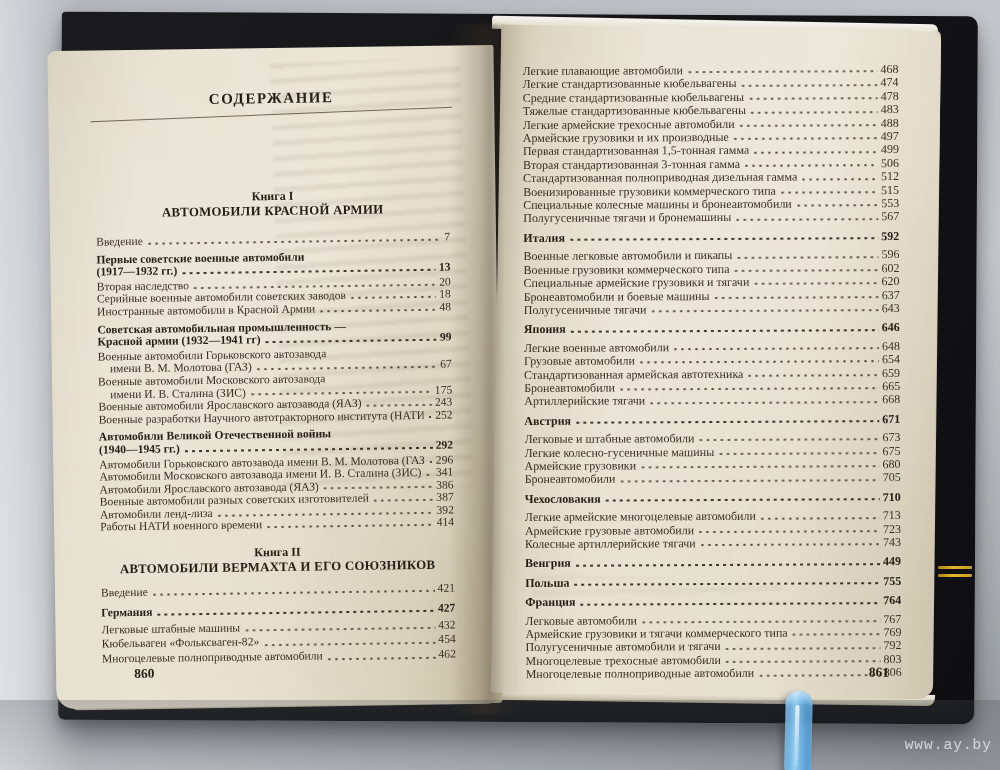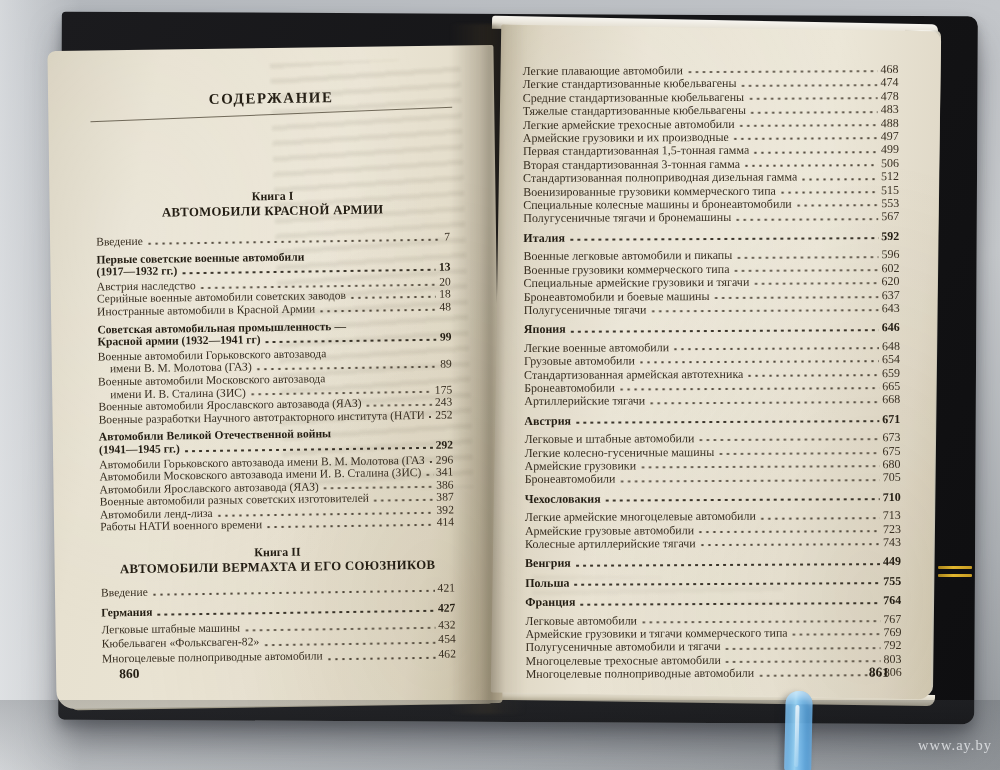--- a/index.html
+++ b/index.html
@@ -101,37 +101,37 @@
   .leader{display:flex;align-items:baseline;}
   .leader .t{white-space:nowrap;flex:0 1 auto;overflow:hidden;}
   .dots{
     flex:1 1 6px;min-width:6px;align-self:stretch;margin:0 3px;
     background-image:radial-gradient(circle,rgba(56,47,34,.85) 1px,rgba(56,47,34,0) 1.3px);
     background-size:7px 6px;background-position:0 72%;background-repeat:repeat-x;
   }
   .bold .dots{background-image:radial-gradient(circle,rgba(36,30,20,.9) 1.1px,rgba(36,30,20,0) 1.4px);}
   .pg{white-space:nowrap;}
   .pagenum{position:absolute;font-weight:bold;font-size:13.5px;color:#241e14;}
-  .pagenum-left{left:63px;bottom:26px;}
+  .pagenum-left{left:78px;bottom:26px;}
   .pagenum-right{right:42px;bottom:18px;}
   
   .pen{
     position:absolute;left:785px;top:691px;width:27px;height:80px;
     border-radius:13px 13px 3px 3px;transform:rotate(1.2deg);
     background:linear-gradient(90deg,rgba(80,160,220,.88),rgba(150,210,245,.95) 38%,rgba(120,190,240,.9) 55%,rgba(58,140,205,.88));
     box-shadow:-4px 3px 6px rgba(20,30,40,.35), inset 0 6px 6px rgba(255,255,255,.45);
   }
   .pen::after{
     content:'';position:absolute;left:10px;top:14px;width:4px;height:62px;
     background:linear-gradient(180deg,rgba(255,255,255,.75),rgba(255,255,255,.15));
     border-radius:2px;
   }
   .watermark{
     position:absolute;right:8px;top:737px;
-    font-family:Liberation Serif, serif;
+    font-family:Liberation Mono, monospace;
     font-size:14.5px;letter-spacing:1px;color:#e3e5e8;opacity:.85;
   }
 </style>
 </head>
 <body>
 
 <div class="left-light"></div>
 
 <div class="cover"></div>
 <div class="spine-stripes">
@@ -163,21 +163,21 @@
         <div class="entry bold group">
           <div class="line">Первые советские военные автомобили</div>
           <div class="line leader">
             <span class="t">(1917—1932 гг.)</span>
             <span class="dots"></span>
             <span class="pg">13</span>
           </div>
         </div>
         <div class="entry">
           <div class="line leader">
-            <span class="t">Австрия наследство</span>
+            <span class="t">Вторая наследство</span>
             <span class="dots"></span>
             <span class="pg">20</span>
           </div>
         </div>
         <div class="entry">
           <div class="line leader">
             <span class="t">Серийные военные автомобили советских заводов</span>
             <span class="dots"></span>
             <span class="pg">18</span>
           </div>
@@ -195,21 +195,21 @@
             <span class="t">Красной армии (1932—1941 гг)</span>
             <span class="dots"></span>
             <span class="pg">99</span>
           </div>
         </div>
         <div class="entry">
           <div class="line">Военные автомобили Горьковского автозавода</div>
           <div class="line indent leader">
             <span class="t">имени В. М. Молотова (ГАЗ)</span>
             <span class="dots"></span>
-            <span class="pg">89</span>
+            <span class="pg">67</span>
           </div>
         </div>
         <div class="entry">
           <div class="line">Военные автомобили Московского автозавода</div>
           <div class="line indent leader">
             <span class="t">имени И. В. Сталина (ЗИС)</span>
             <span class="dots"></span>
             <span class="pg">175</span>
           </div>
         </div>
@@ -223,21 +223,21 @@
         <div class="entry">
           <div class="line leader">
             <span class="t">Военные разработки Научного автотракторного института (НАТИ)</span>
             <span class="dots"></span>
             <span class="pg">252</span>
           </div>
         </div>
         <div class="entry bold group">
           <div class="line">Автомобили Великой Отечественной войны</div>
           <div class="line leader">
-            <span class="t">(1941—1945 гг.)</span>
+            <span class="t">(1940—1945 гг.)</span>
             <span class="dots"></span>
             <span class="pg">292</span>
           </div>
         </div>
         <div class="entry">
           <div class="line leader">
             <span class="t">Автомобили Горьковского автозавода имени В. М. Молотова (ГАЗ)</span>
             <span class="dots"></span>
             <span class="pg">296</span>
           </div>

